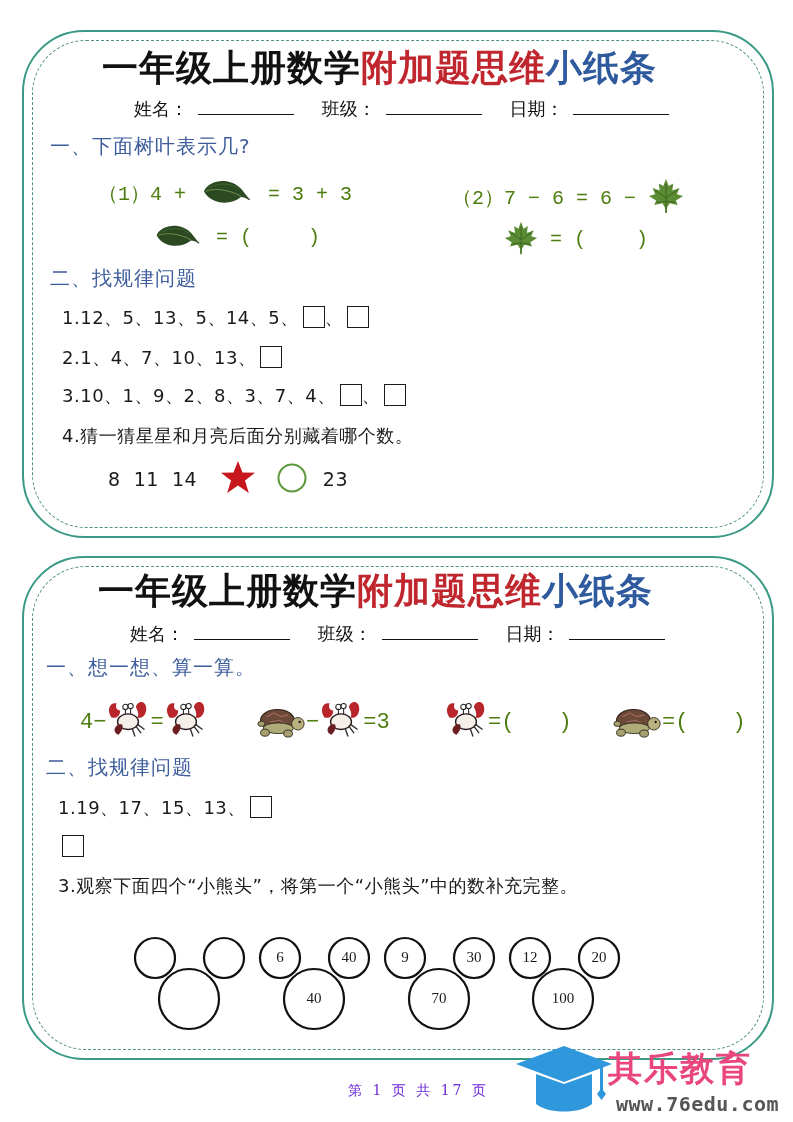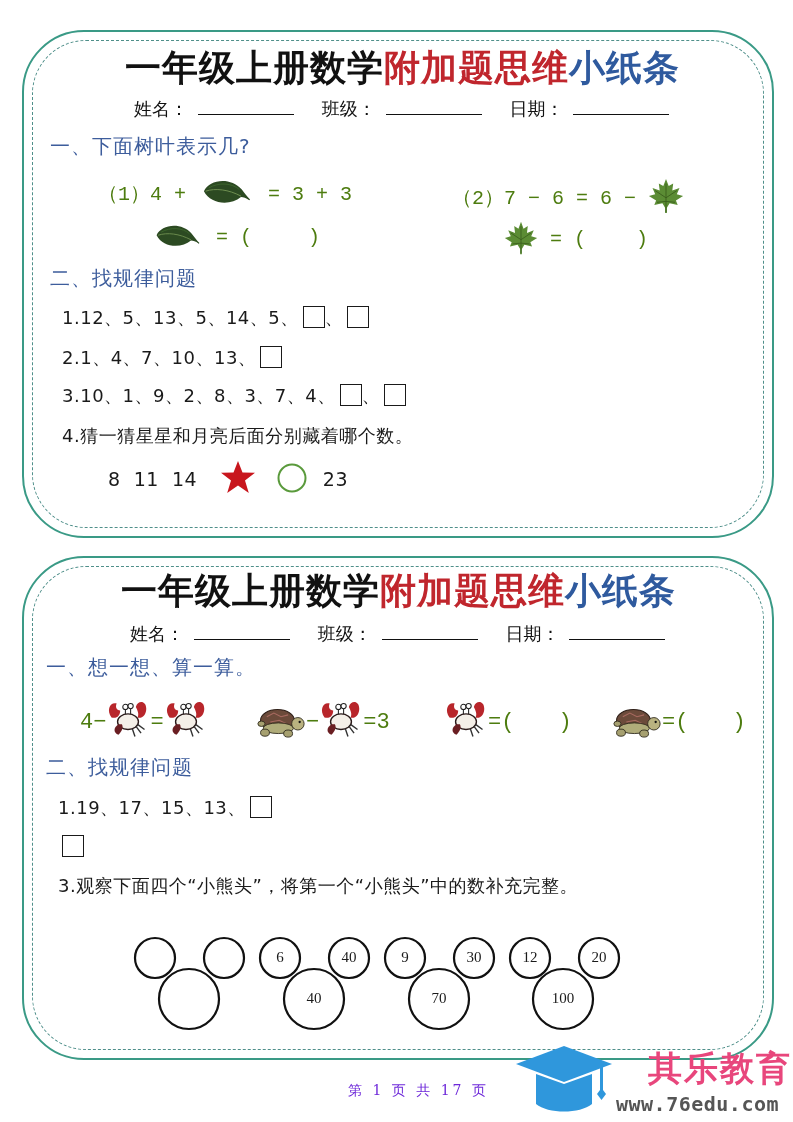--- a/index.html
+++ b/index.html
@@ -10,21 +10,21 @@
           border-radius: 62px; box-sizing: border-box; }
   .card .inner { position: absolute; left: 8px; top: 8px; right: 8px; bottom: 8px;
           border: 1.5px dashed #4f8f8a; border-radius: 54px; }
   #card1 { top: 30px; height: 508px; }
   #card2 { top: 556px; height: 504px; border-bottom-left-radius: 62px; }
 
   .abs { position: absolute; white-space: nowrap; }
 
   .title { font-family: "DejaVu Serif", "Liberation Serif", serif; font-size: 36px;
            letter-spacing: 1px; font-weight: bold; }
-  .title .t-black { color: #111111; margin-left: 23px; }
+  .title .t-black { color: #111111; }
   .title .t-red { color: #c0262d; }
   .title .t-blue { color: #2f5a9e; margin-top: 33px; }
 
   .info { font-family: "DejaVu Serif", serif; font-size: 18px; color: #111; }
   .info .blank { display: inline-block; width: 96px; border-bottom: 1.5px solid #111;
                  margin-left: 10px; margin-right: 22px; height: 16px; vertical-align: baseline; }
 
   .sec { font-size: 20px; color: #3d5d9c; letter-spacing: 1px; }
   .q { font-size: 18px; color: #1a1a1a; letter-spacing: 0.5px; }
   .math { font-family: Liberation Mono, monospace; font-size: 20px; color: #4d7c0f; }
@@ -238,14 +238,14 @@
 </div>
 
 <div class="abs footer" style="left:348px; top:1082px;">第 1 页 共 17 页</div>
 
 <svg class="abs" style="left:512px; top:1044px;" width="104" height="76" viewBox="0 0 104 76">
   <polygon points="4,20 52,2 100,20 52,38" fill="#2f97dc"></polygon>
   <path d="M24,30 L24,60 C36,70 68,70 80,60 L80,30 L52,40 Z" fill="#2f97dc"></path>
   <rect x="88" y="22" width="3" height="24" fill="#2f97dc"></rect>
   <polygon points="89.5,44 94,50 89.5,56 85,50" fill="#2f97dc"></polygon>
 </svg>
-<div class="abs brand-cn" style="left:648px; top:1046px;">其乐教育</div>
+<div class="abs brand-cn" style="left:608px; top:1046px;">其乐教育</div>
 <div class="abs brand-url" style="left:616px; top:1092px;">www.76edu.com</div>
 
 </body></html>

